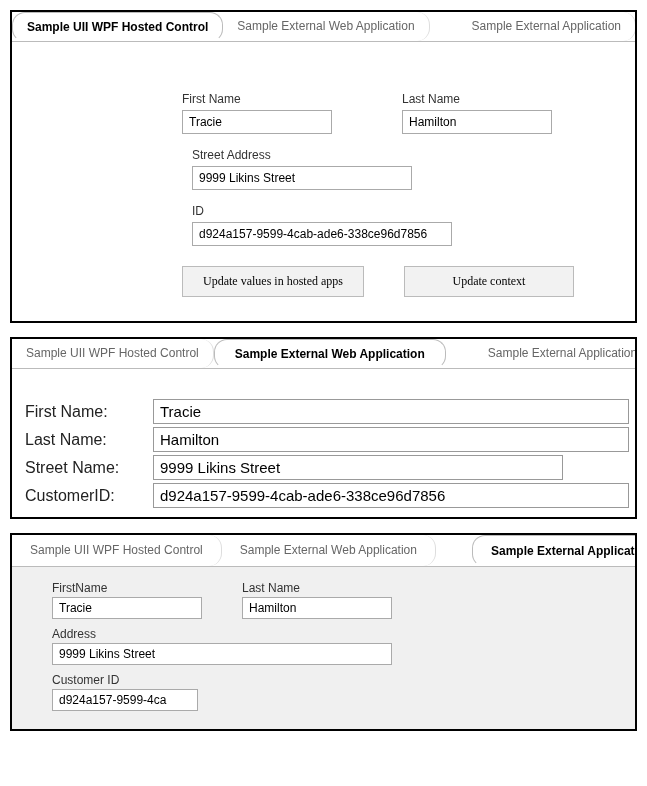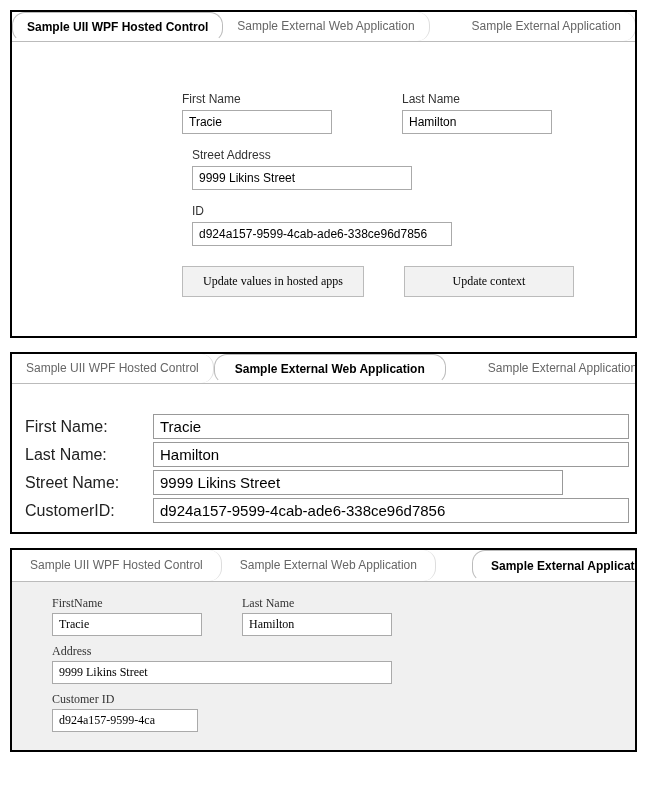--- a/index.html
+++ b/index.html
@@ -35,21 +35,21 @@
   .tab.active {
     font-weight: bold;
     color: #000;
     border: 1px solid #bbb;
     border-bottom: 1px solid #fff;
     margin-bottom: -1px;
     background: #fff;
   }
   .tab.spacer { flex: 1; border-right: none; }
   
-  .p1-body { padding: 50px 20px 39px 20px; }
+  .p1-body { padding: 50px 20px 24px 20px; }
   .p1-row { display: flex; gap: 70px; margin-bottom: 14px; }
   .p1-col { display: flex; flex-direction: column; }
   .p1-label { font-size: 12px; color: #333; margin-bottom: 4px; margin-left: 150px; }
   .p1-input {
     border: 1px solid #aaa;
     padding: 4px 6px;
     font-size: 12px;
     font-family: inherit;
     background: #fff;
   }
@@ -73,21 +73,20 @@
     padding: 3px 6px;
     font-size: 15px;
     font-family: inherit;
     background: #fff;
   }
   .p2-input.short { flex: 0 0 410px; }
   
   .p3-body {
     background: #f0f0f0;
     padding: 14px 56px 18px 40px;
-    font-family: Liberation Serif, serif;
   }
   .p3-row { display: flex; gap: 40px; margin-bottom: 8px; }
   .p3-col { display: flex; flex-direction: column; }
   .p3-label { font-size: 12px; color: #333; margin-bottom: 2px; }
   .p3-input {
     border: 1px solid #aaa;
     padding: 3px 6px;
     font-size: 12px;
     font-family: inherit;
     background: #fff;

